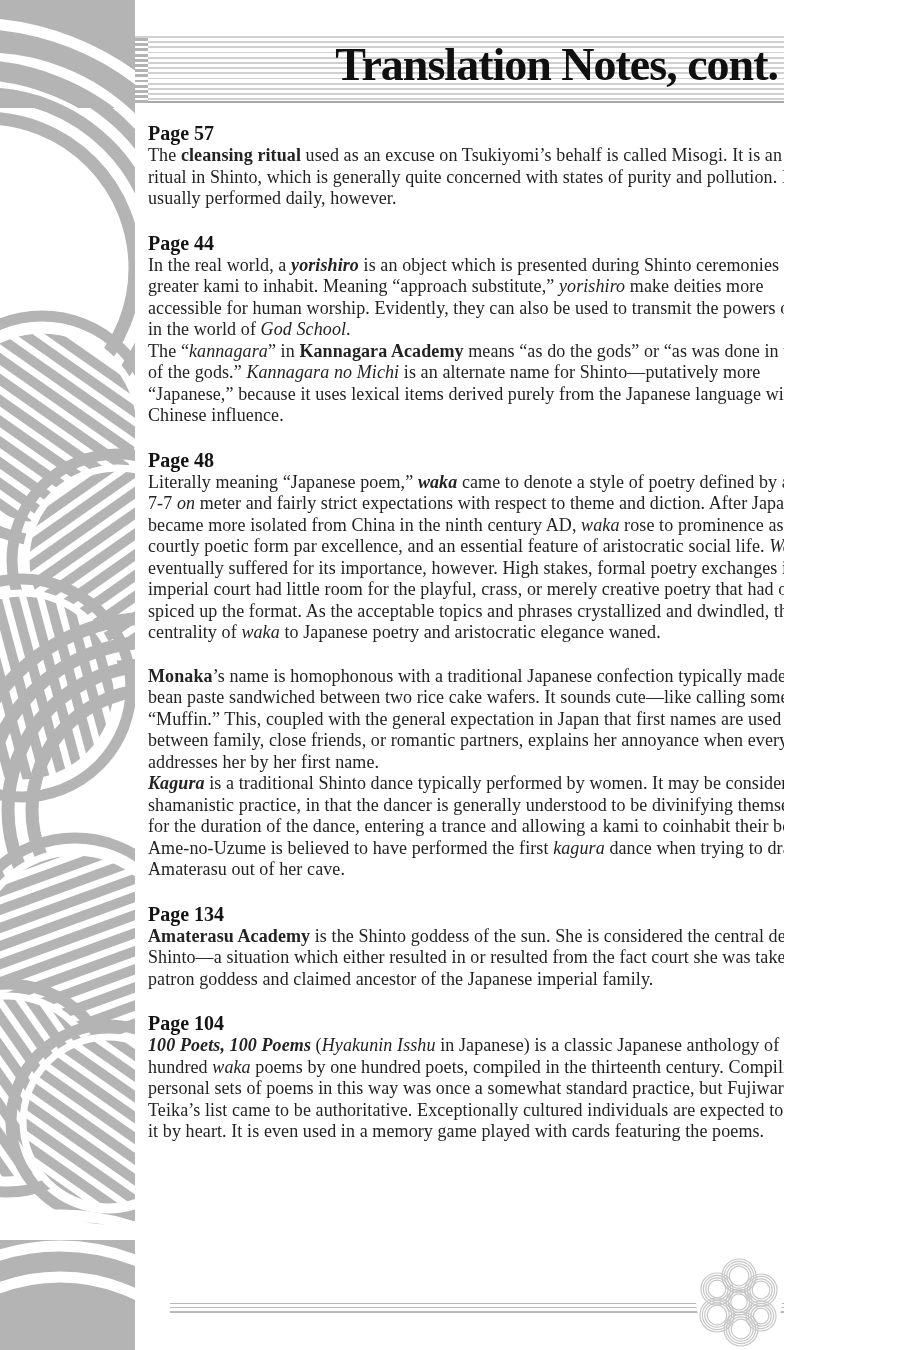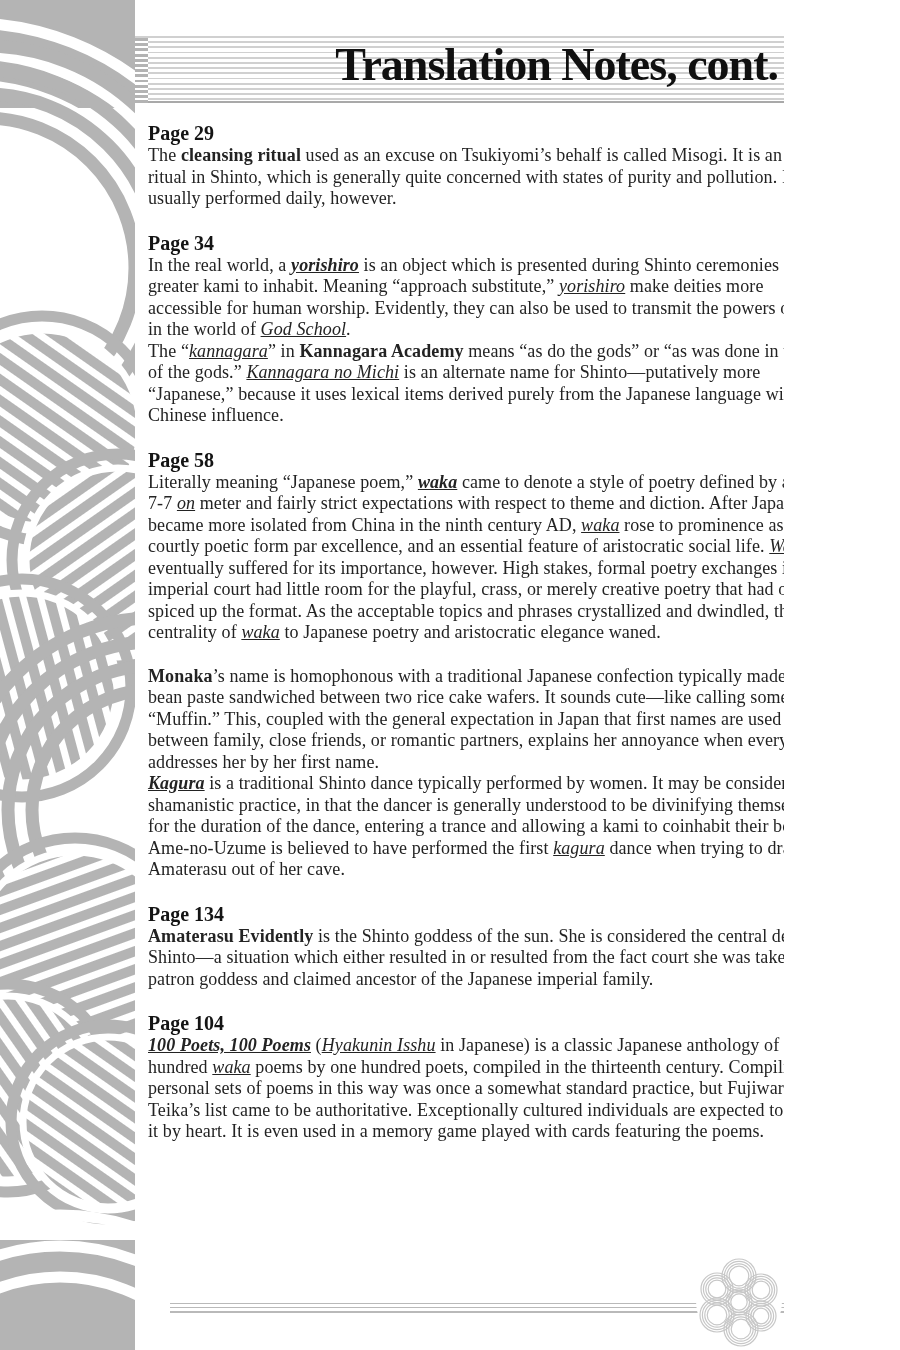--- a/index.html
+++ b/index.html
@@ -45,21 +45,21 @@
     color:#232323;font-size:18px;line-height:21.5px;letter-spacing:0.1px;
   }
   #content h2{
     font-size:20px;line-height:23px;margin:22px 0 0 0;color:#141414;
     font-weight:bold;letter-spacing:0;
   }
   #content section:first-child h2{margin-top:19px;}
   #content p{margin:0;}
   #content p + p{margin-top:22px;}
   .b{font-weight:bold;}
-  .i{font-style:italic;text-decoration:underline;}
+  .i{font-style:italic;}
 </style>
 </head>
 <body>
 
 <div id="page">
 
   <svg id="sidebar" viewBox="0 0 135 1350" xmlns="http://www.w3.org/2000/svg" preserveAspectRatio="none">
     <defs>
       <pattern id="s1" patternUnits="userSpaceOnUse" width="17" height="17" patternTransform="rotate(35)">
         <rect width="17" height="17" fill="#ffffff"></rect>
@@ -161,41 +161,41 @@
         <circle cx="22" cy="33" r="11.2"></circle>
         <circle cx="22" cy="33" r="8.8"></circle>
       <circle cx="44" cy="46" r="13"></circle>
         <circle cx="44" cy="46" r="10.6"></circle>
         <circle cx="44" cy="46" r="8.2"></circle>
     </g>
   </svg>
 
   <main id="content">
     <section class="note">
-      <h2>Page 29</h2>
+      <h2>Page 57</h2>
       <p><span>The </span><span class="b">cleansing ritual</span><span> used as an excuse on Tsukiyomi’s behalf is called Misogi. It is an actual ritual in Shinto, which is generally quite concerned with states of purity and pollution. It is not usually performed daily, however.</span></p>
     </section>
     <section class="note">
-      <h2>Page 34</h2>
+      <h2>Page 44</h2>
       <p><span>In the real world, a </span><span class="b i">yorishiro</span><span> is an object which is presented during Shinto ceremonies for a greater kami to inhabit. Meaning “approach substitute,” </span><span class="i">yorishiro</span><span> make deities more accessible for human worship. Evidently, they can also be used to transmit the powers of gods in the world of </span><span class="i">God School</span><span>.</span></p>
     </section>
     <section class="note">
       <p><span>The “</span><span class="i">kannagara</span><span>” in </span><span class="b">Kannagara Academy</span><span> means “as do the gods” or “as was done in the age of the gods.” </span><span class="i">Kannagara no Michi</span><span> is an alternate name for Shinto—putatively more “Japanese,” because it uses lexical items derived purely from the Japanese language without Chinese influence.</span></p>
     </section>
     <section class="note">
-      <h2>Page 58</h2>
+      <h2>Page 48</h2>
       <p><span>Literally meaning “Japanese poem,” </span><span class="b i">waka</span><span> came to denote a style of poetry defined by a 5-7-5-7-7 </span><span class="i">on</span><span> meter and fairly strict expectations with respect to theme and diction. After Japan became more isolated from China in the ninth century AD, </span><span class="i">waka</span><span> rose to prominence as the courtly poetic form par excellence, and an essential feature of aristocratic social life. </span><span class="i">Waka</span><span> eventually suffered for its importance, however. High stakes, formal poetry exchanges in the imperial court had little room for the playful, crass, or merely creative poetry that had once spiced up the format. As the acceptable topics and phrases crystallized and dwindled, the centrality of </span><span class="i">waka</span><span> to Japanese poetry and aristocratic elegance waned.</span></p>
       <p><span class="b">Monaka</span><span>’s name is homophonous with a traditional Japanese confection typically made of red bean paste sandwiched between two rice cake wafers. It sounds cute—like calling someone “Muffin.” This, coupled with the general expectation in Japan that first names are used only between family, close friends, or romantic partners, explains her annoyance when everyone addresses her by her first name.</span></p>
     </section>
     <section class="note">
       <p><span class="b i">Kagura</span><span> is a traditional Shinto dance typically performed by women. It may be considered a shamanistic practice, in that the dancer is generally understood to be divinifying themselves for the duration of the dance, entering a trance and allowing a kami to coinhabit their body. Ame-no-Uzume is believed to have performed the first </span><span class="i">kagura</span><span> dance when trying to draw Amaterasu out of her cave.</span></p>
     </section>
     <section class="note">
       <h2>Page 134</h2>
-      <p><span class="b">Amaterasu Evidently</span><span> is the Shinto goddess of the sun. She is considered the central deity in Shinto—a situation which either resulted in or resulted from the fact court she was taken as the patron goddess and claimed ancestor of the Japanese imperial family.</span></p>
+      <p><span class="b">Amaterasu Academy</span><span> is the Shinto goddess of the sun. She is considered the central deity in Shinto—a situation which either resulted in or resulted from the fact court she was taken as the patron goddess and claimed ancestor of the Japanese imperial family.</span></p>
     </section>
     <section class="note">
       <h2>Page 104</h2>
       <p><span class="b i">100 Poets, 100 Poems</span><span> (</span><span class="i">Hyakunin Isshu</span><span> in Japanese) is a classic Japanese anthology of one hundred </span><span class="i">waka</span><span> poems by one hundred poets, compiled in the thirteenth century. Compiling personal sets of poems in this way was once a somewhat standard practice, but Fujiwara no Teika’s list came to be authoritative. Exceptionally cultured individuals are expected to know it by heart. It is even used in a memory game played with cards featuring the poems.</span></p>
     </section>
   </main>
 
 </div>
 
 </body></html>

